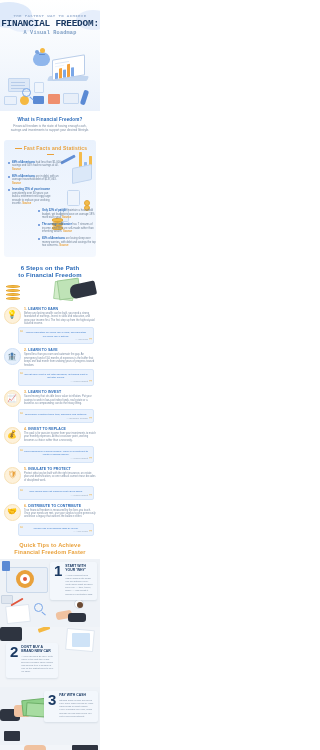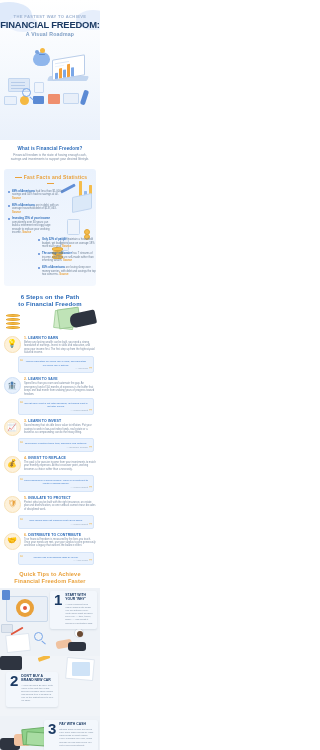--- a/index.html
+++ b/index.html
@@ -6,23 +6,24 @@
   html, body {
     width: 100px; height: 750px;
     background: #ffffff;
     font-family: "Liberation Sans", sans-serif;
     overflow: hidden;
   }
   .page { position: relative; width: 100px; height: 750px; background: #fff; }
 
   
   .header {
-    position: relative; height: 140px; width: 100%;
+    position: relative; height: 111px; width: 100%;
     background: linear-gradient(180deg,#ffffff 0%,#f4f8fd 55%,#eaf1fb 100%);
     overflow: hidden;
+    font-family: Liberation Mono, monospace;
   }
   .hdr-cloud {
     position: absolute; background: #dfeafa; border-radius: 50%;
   }
   .c1 { width: 46px; height: 26px; left: -14px; top: 2px; }
   .c2 { width: 34px; height: 20px; left: 76px; top: 10px; background:#e6eefb; }
   .c3 { width: 30px; height: 16px; left: 8px; top: 16px; background:#e9f0fc; }
   .title-wrap { position: relative; text-align: center; padding-top: 14px; z-index: 3; }
   .t-pre {
     font-size: 4.1px; letter-spacing: .35px; color: #9fb4d2;

